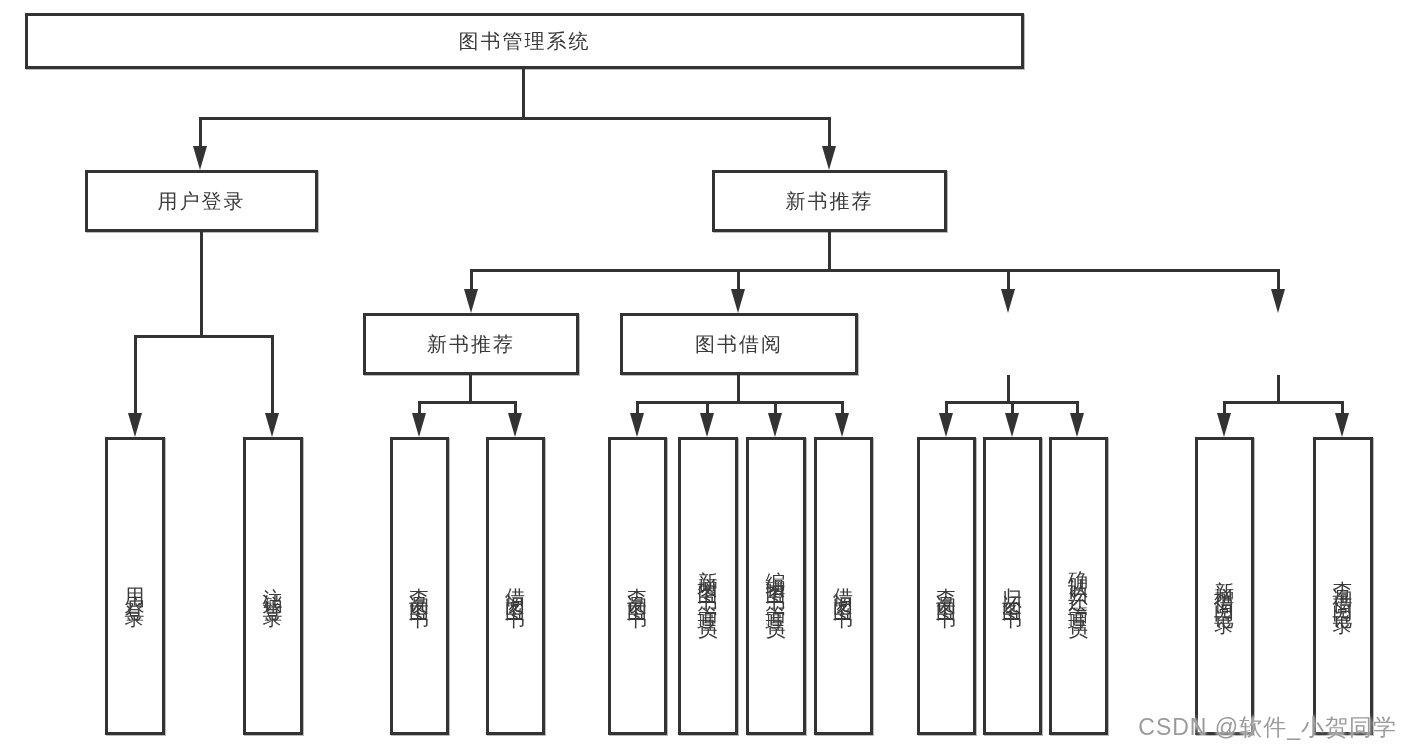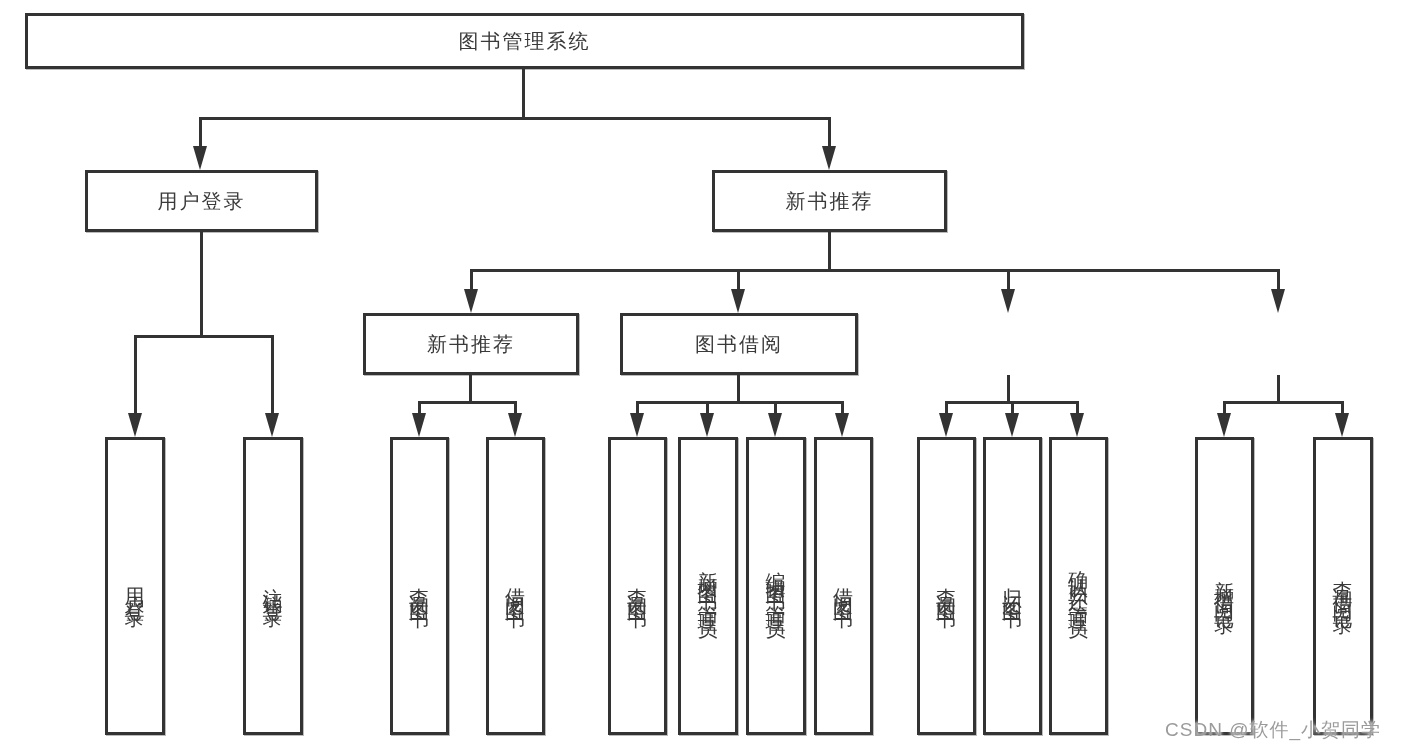--- a/index.html
+++ b/index.html
@@ -39,22 +39,22 @@
   .hline{height:3px;}
   .vline{width:3px;}
   .arrow{
     position:absolute;width:0;height:0;
     border-left:7px solid transparent;
     border-right:7px solid transparent;
     border-top:24px solid #333;
   }
   .watermark{
     position:absolute;
-    right:24px;bottom:4px;
-    font-size:19px;
+    right:8px;bottom:4px;
+    font-size:23px;
     color:#9b9b9b;
     text-shadow:0 0 3px #fff,0 0 5px #fff;
     letter-spacing:1px;
   }
 </style>
 </head>
 <body>
 
 <div id="stage">
 

